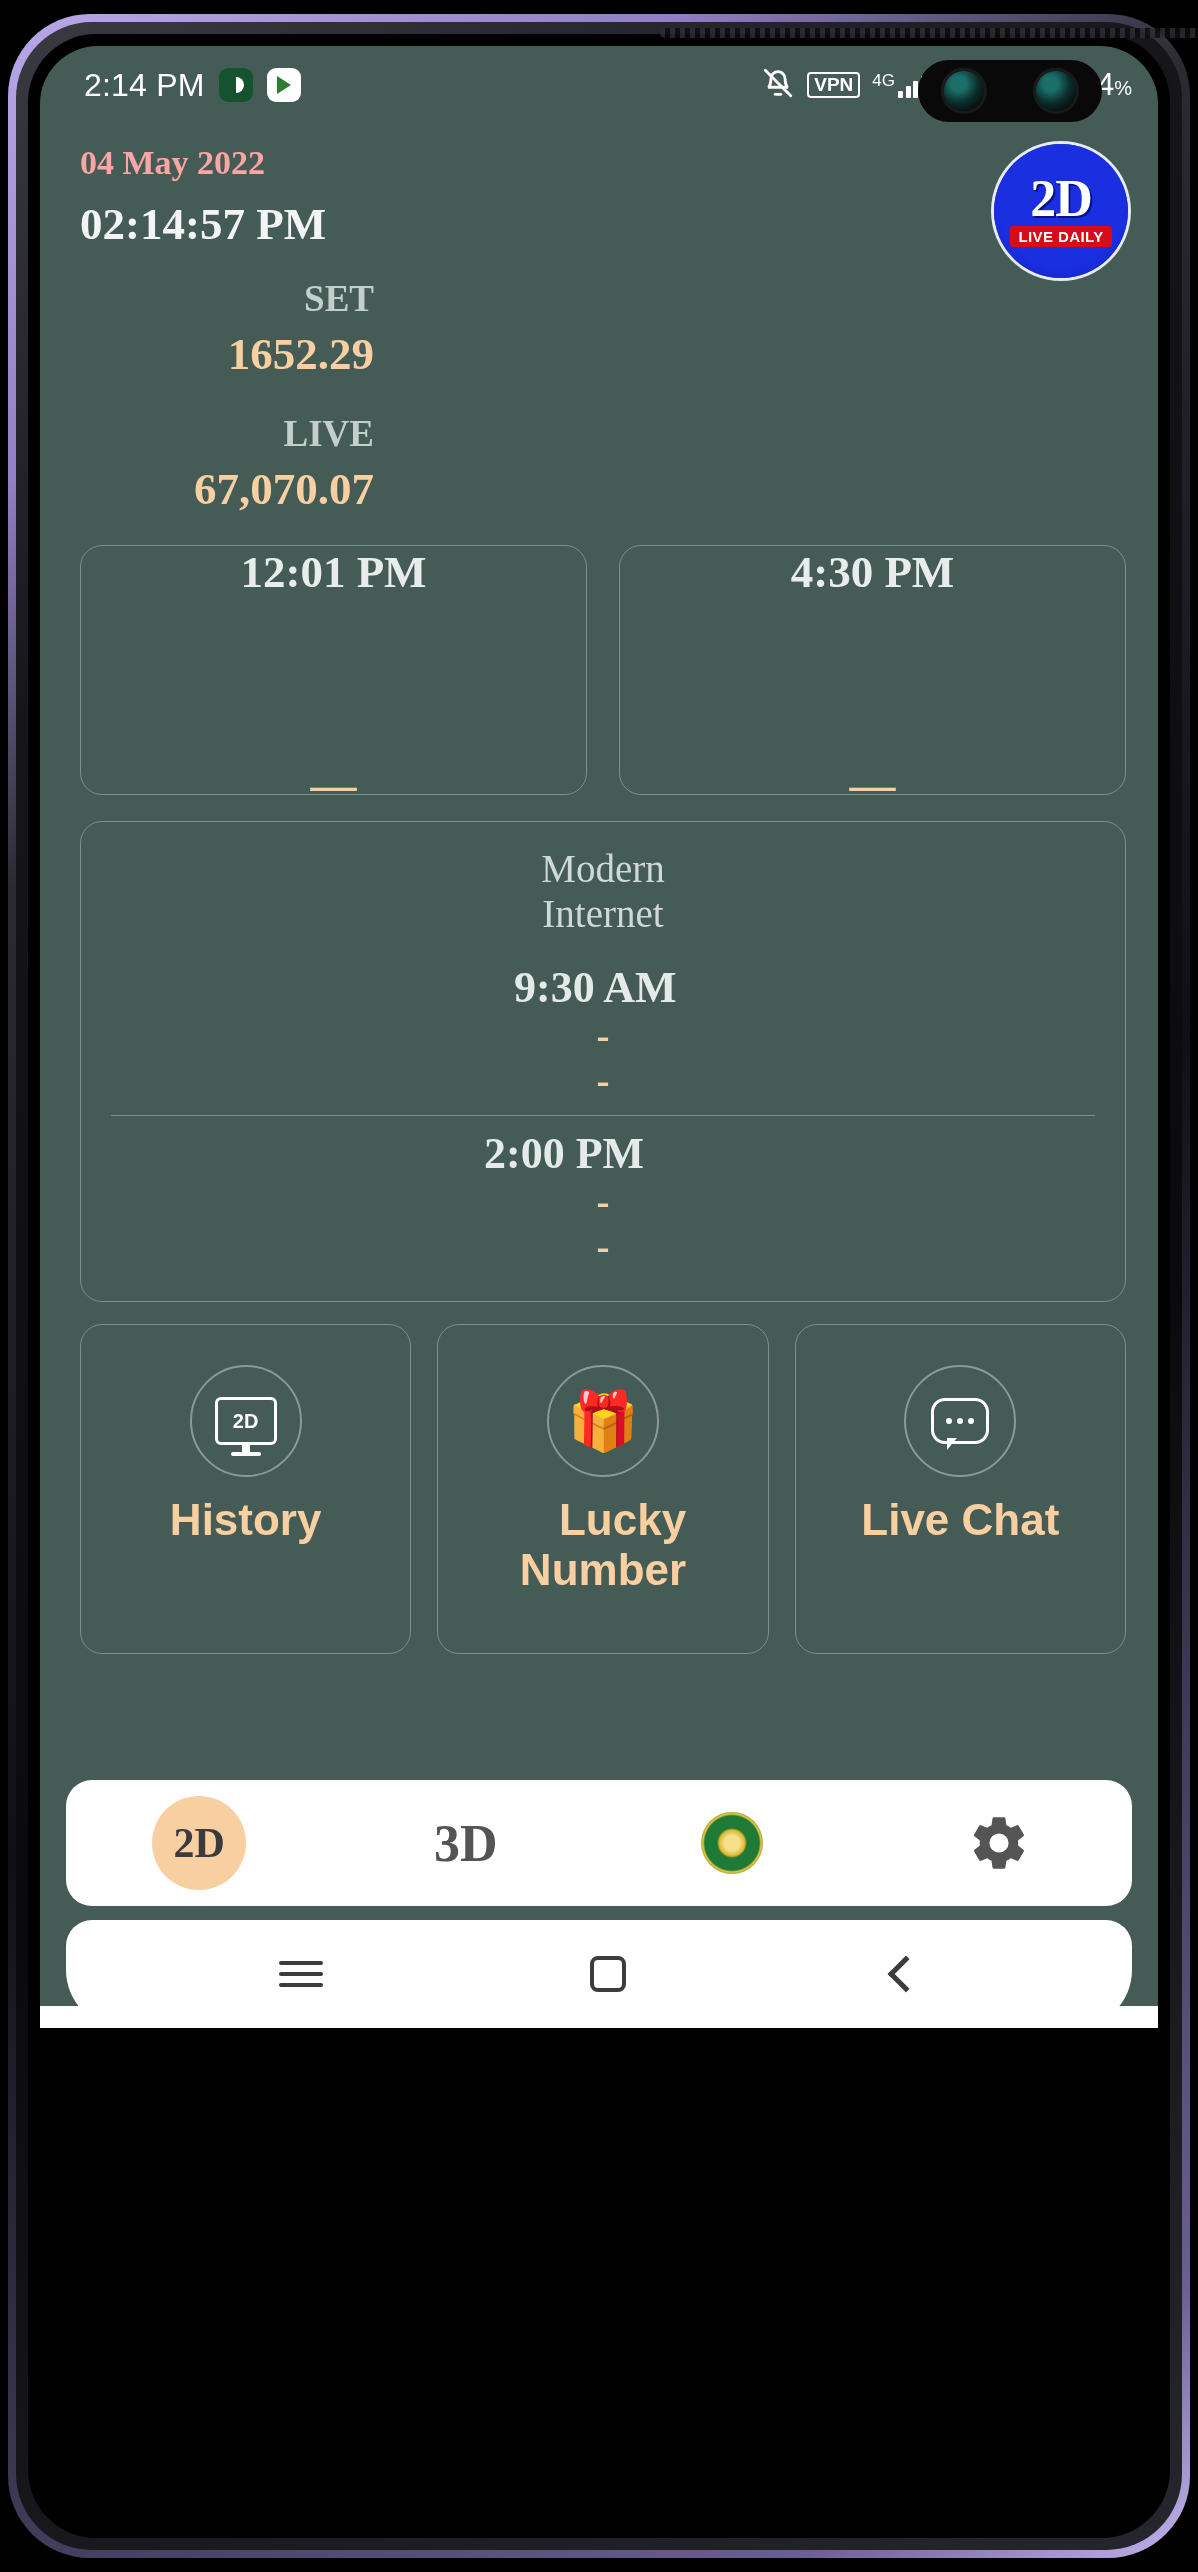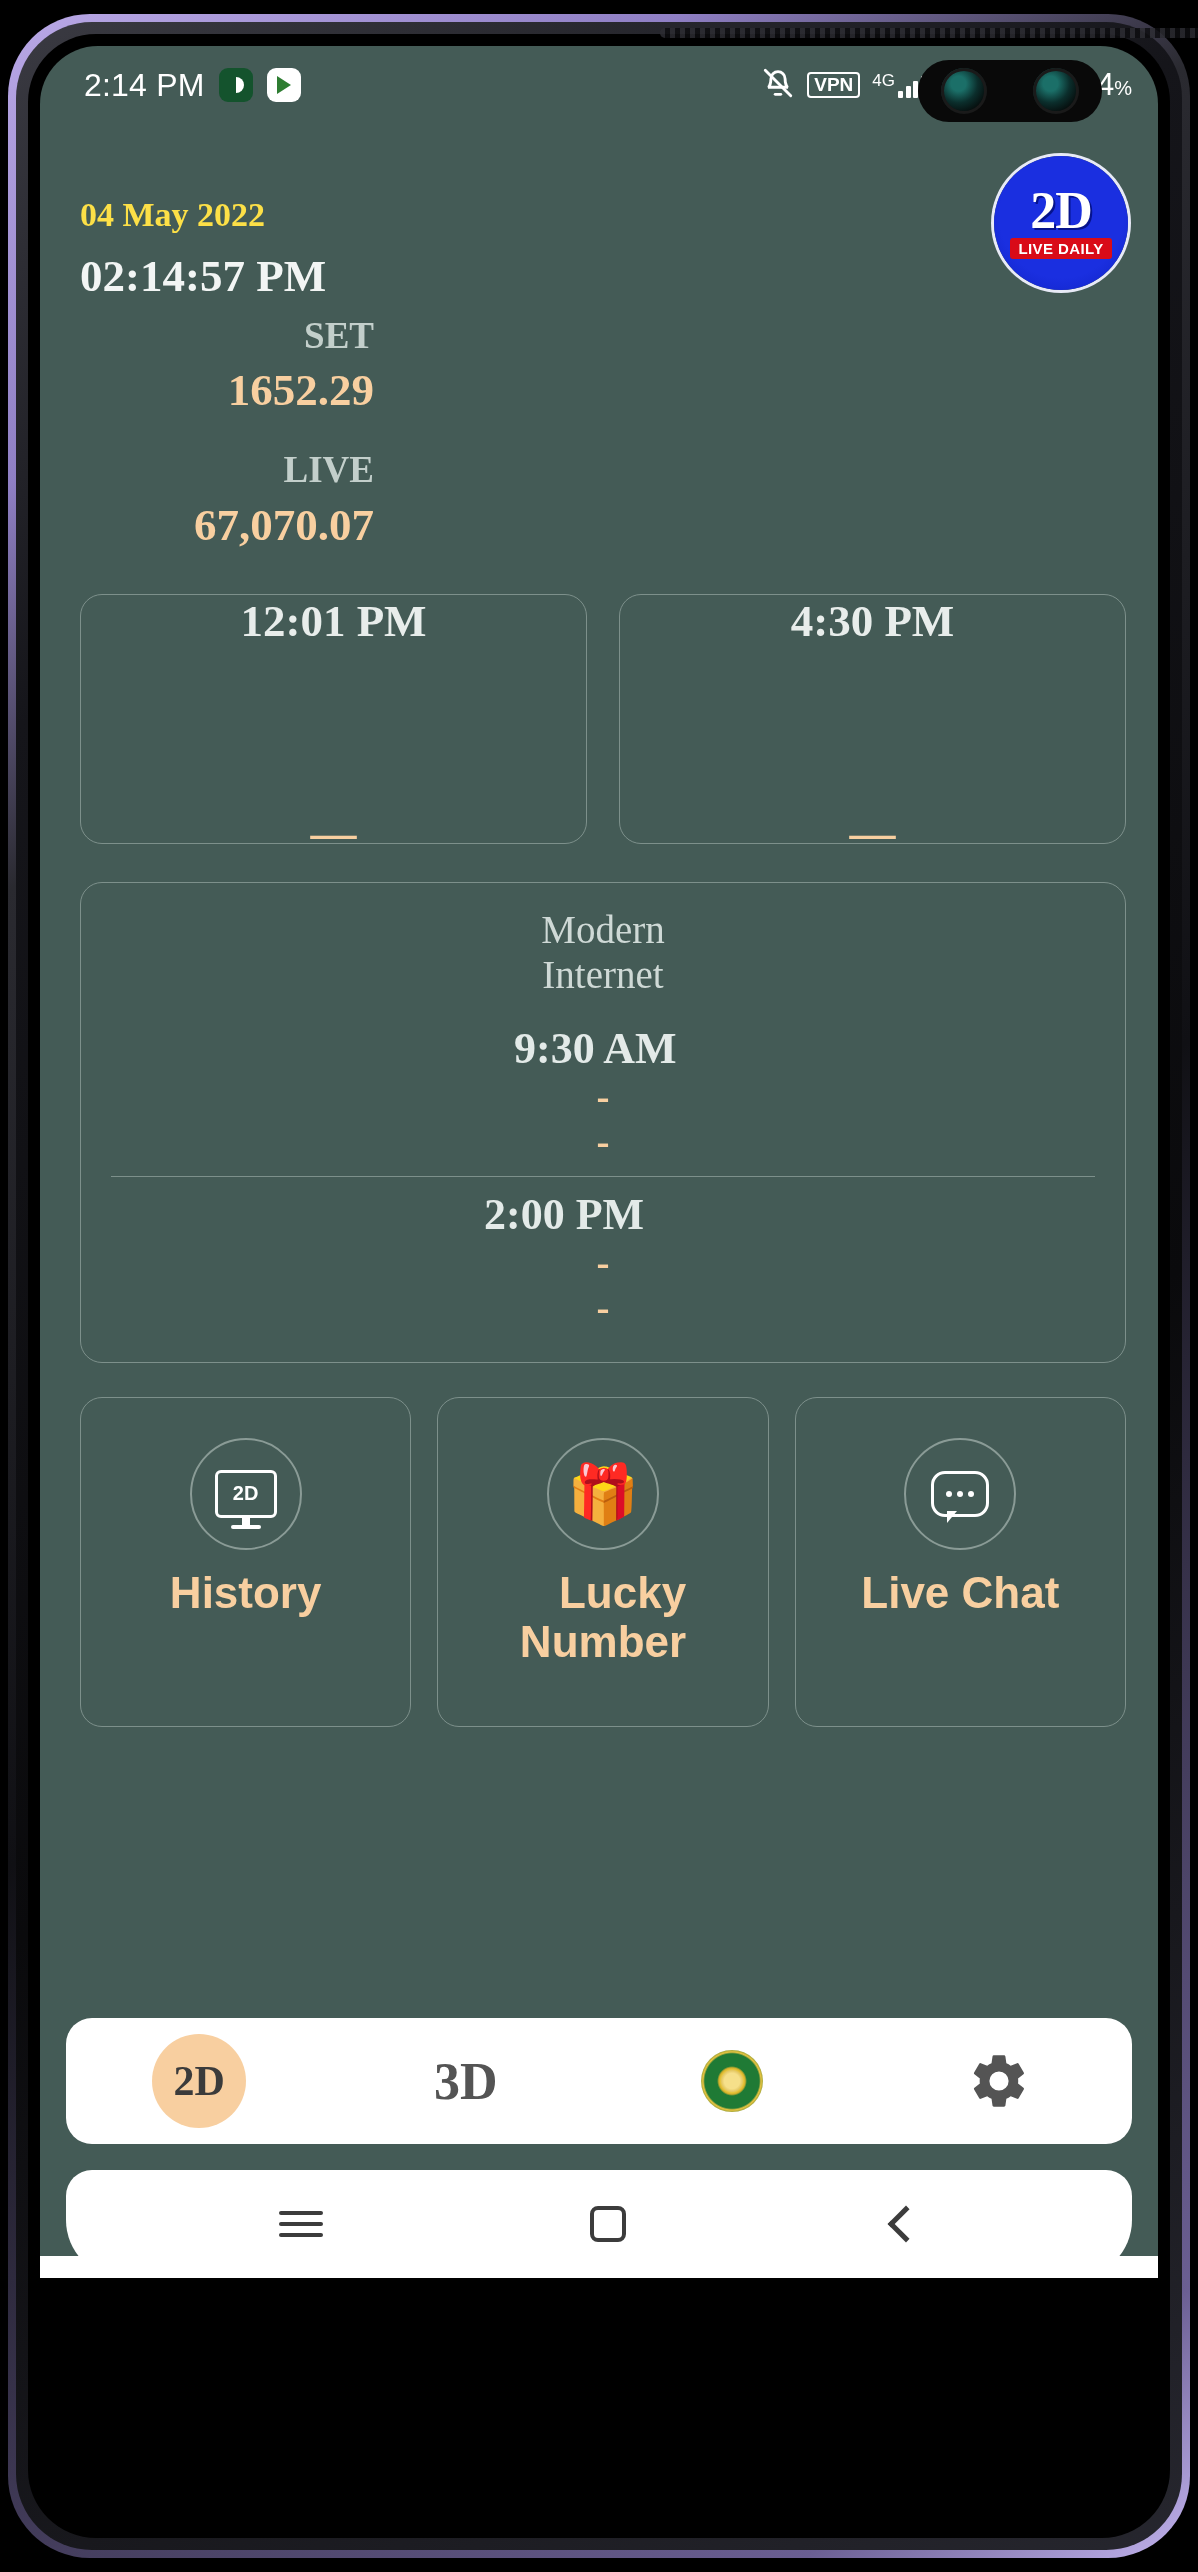--- a/index.html
+++ b/index.html
@@ -35,23 +35,23 @@
   }
   .speaker-grille{
     position:absolute; left:660px; top:28px; width:560px; height:10px;
     border-radius:5px;
     background:repeating-linear-gradient(90deg,#2c2c32 0 5px,#0d0d10 5px 10px);
     opacity:.85;
   }
 
   
   .app{
-    position:absolute; left:0; top:0; width:1118px; height:2232px;
+    position:absolute; left:0; top:0; width:1118px; height:1982px;
     background:#445b56;
-    display:flex; flex-direction:column;gap:12px;
+    display:flex; flex-direction:column;
   }
 
   
   .statusbar{
     height:78px; flex:0 0 78px;
     display:flex; align-items:center;
     padding:0 26px 0 44px; color:#fff;
   }
   .sb-time{ font-size:32px; letter-spacing:.2px; }
   .sb-left{ display:flex; align-items:center; gap:14px; }
@@ -106,21 +106,21 @@
     box-shadow:inset 0 0 0 3px #1a1a1a;
   }
 
   
   .header-row{
     display:flex; justify-content:space-between; align-items:flex-start;
     padding:18px 30px 0 40px;
   }
   .date-txt{
     font-family:"Liberation Serif", serif; font-weight:700;
-    font-size:34px; color:#fde047; line-height:1.25;margin-top:40px;
+    font-size:34px; color:#fca5a5; line-height:1.25;
   }
   .clock-txt{
     font-family:"Liberation Serif", serif; font-weight:700;
     font-size:45px; color:#f2f5f4; line-height:1.2; margin-top:12px;
   }
   .logo{
     width:134px;height:134px;border-radius:50%;
     background:radial-gradient(circle at 50% 45%,#1a2fe0 0 62%,#0e1fc0 100%);
     box-shadow:0 0 0 3px #e8eaf6;
     display:flex;flex-direction:column;align-items:center;justify-content:center;

